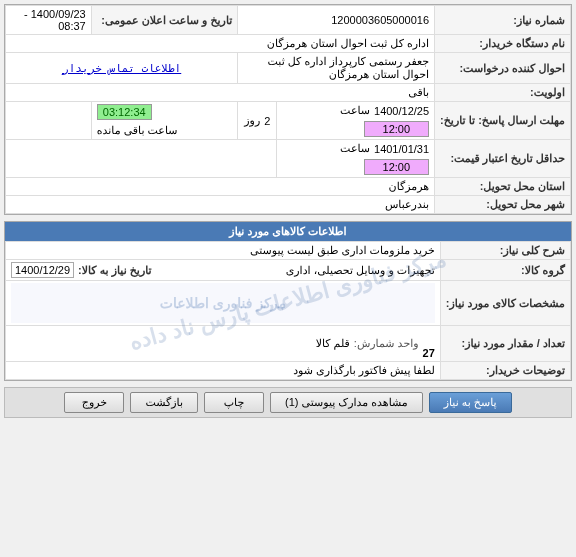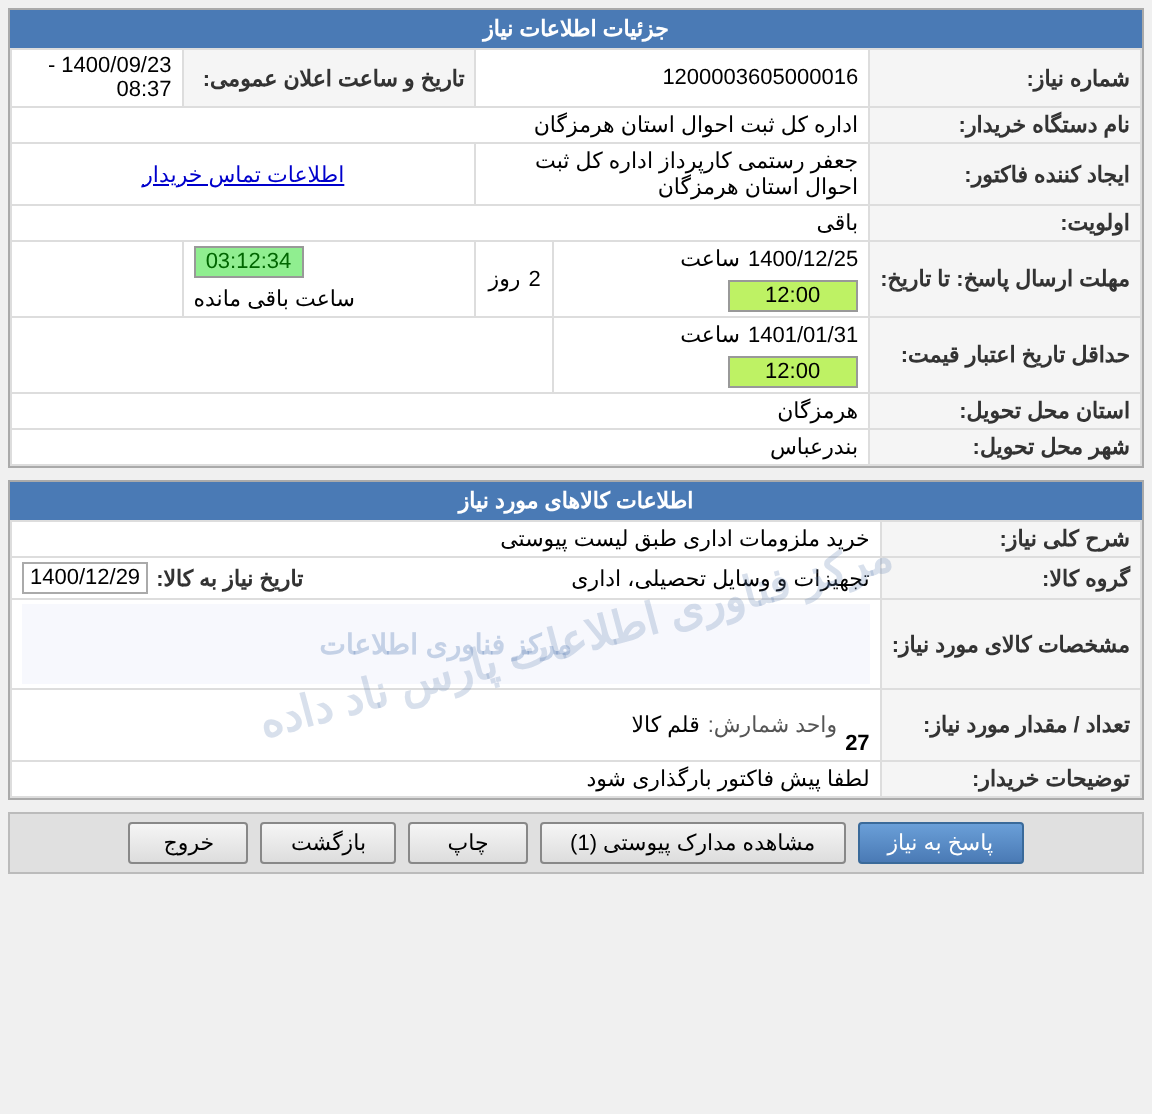--- a/index.html
+++ b/index.html
@@ -59,32 +59,33 @@
     .value-cell {
       background: white;
       text-align: right;
     }
 
     .link-cell {
       color: #0000cc;
       text-decoration: underline;
       cursor: pointer;
       text-align: center;
+      font-family: Liberation Mono, monospace;
     }
 
     .input-like {
       background: white;
       border: 1px solid #aaa;
       padding: 1px 3px;
       font-size: 11px;
       font-family: Tahoma, Arial, sans-serif;
     }
 
     .time-display {
-      background: #bef264;
+      background: #f0abfc;
       border: 1px solid #999;
       padding: 1px 18px;
       display: inline-block;
       min-width: 50px;
       text-align: center;
     }
 
     .time-display-green {
       background: #90ee90;
       border: 1px solid #999;
@@ -147,38 +148,37 @@
       pointer-events: none;
       z-index: 10;
     }
   </style>
 </head>
 <body>
 
 <div class="main-container">
 
   <div class="section-box">
-    <div class="section-title">جزئیات اطلاعات نیاز</div>
     <table class="info-table">
 
       <tbody>
           <tr>
         <td class="label-cell">شماره نیاز:</td>
         <td class="value-cell" colspan="2">1200003605000016</td>
         <td class="label-cell">تاریخ و ساعت اعلان عمومی:</td>
         <td class="value-cell">1400/09/23 - 08:37</td>
       </tr>
 
       <tr>
         <td class="label-cell">نام دستگاه خریدار:</td>
         <td class="value-cell" colspan="4">اداره کل ثبت احوال استان هرمزگان</td>
       </tr>
 
       <tr>
-        <td class="label-cell">ایجاد کننده فاکتور:</td>
+        <td class="label-cell">احوال کننده درخواست:</td>
         <td class="value-cell" colspan="2">جعفر رستمی کارپرداز اداره کل ثبت احوال استان هرمزگان</td>
         <td class="value-cell link-cell" colspan="2" style="color:#0000cc;text-decoration:underline;cursor:pointer;text-align:center;">اطلاعات تماس خریدار</td>
       </tr>
 
       <tr>
         <td class="label-cell">اولویت:</td>
         <td class="value-cell" colspan="4">باقی</td>
       </tr>
 
       <tr>

